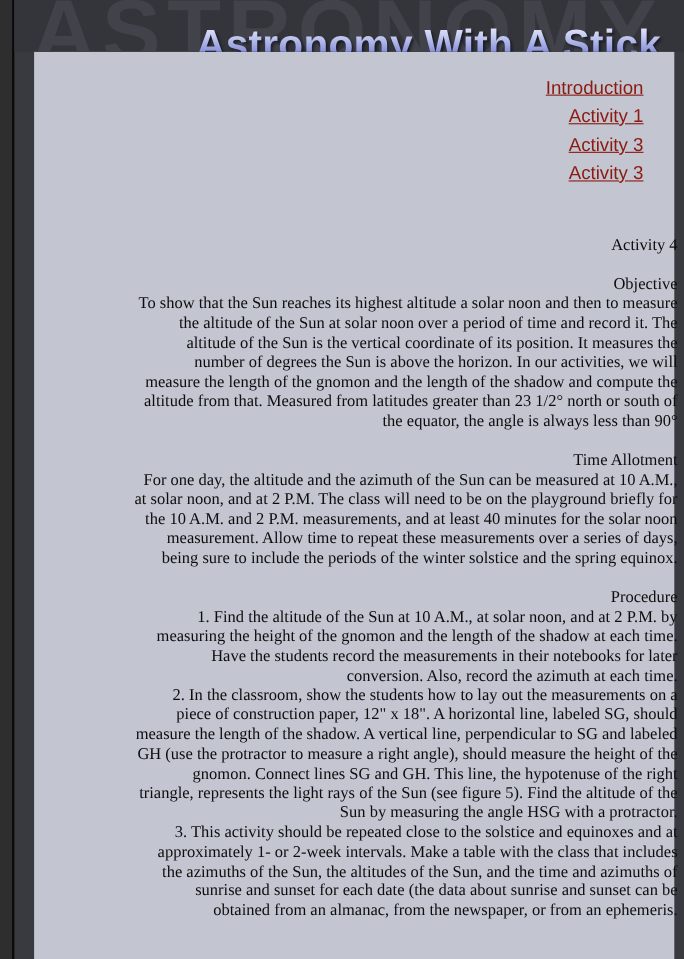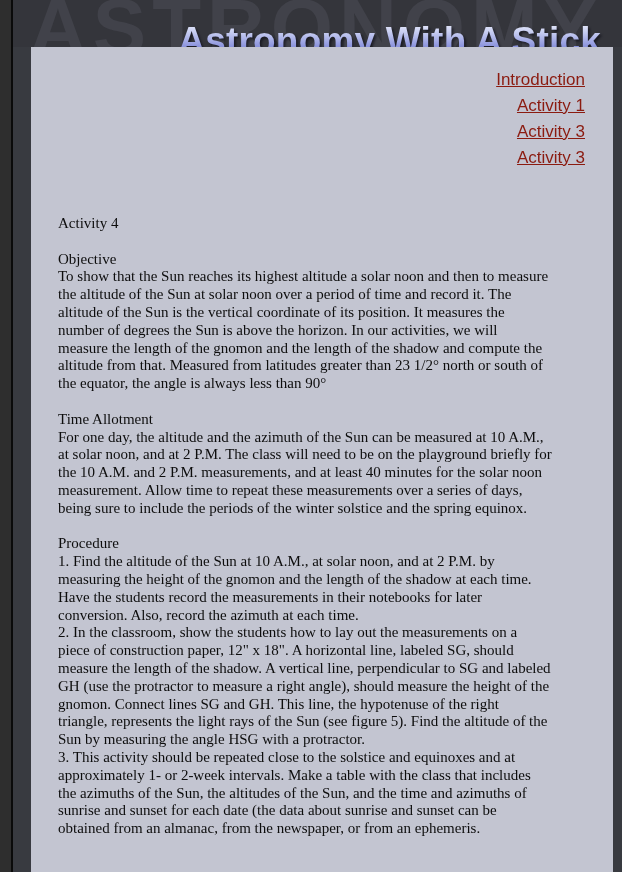--- a/index.html
+++ b/index.html
@@ -42,21 +42,21 @@
   }
   .nav { text-align:right; padding-right:28px; font-size:17px; line-height:26px; }
   .nav a { display:block; color:var(--link,#8b1b10); text-decoration:underline; }
   .nav .current { display:block; color:var(--link-current,#ee4733); text-decoration:none; }
   .body-text {
     margin:44px 0 0 27px; width:558px;
     font-family:"Liberation Serif", serif;
     font-size:15px; line-height:17.8px;
     color:var(--body-text,#0d0d0d);
   }
-  .text-section { white-space:pre-line; margin:0 0 17.8px 0; }
+  .text-section { white-space:pre-line; margin:0 0 17.8px 0;text-align:right; }
   .text-section:last-child { margin-bottom:15px; }
 </style>
 </head>
 <body>
 
 <div class="left-strip"></div>
 
 <div class="page">
 
   <header class="masthead">

